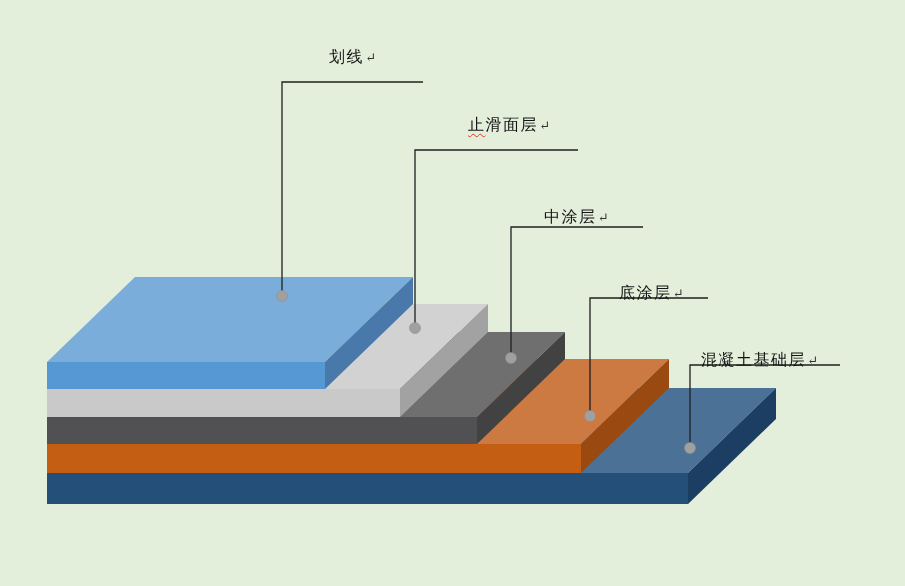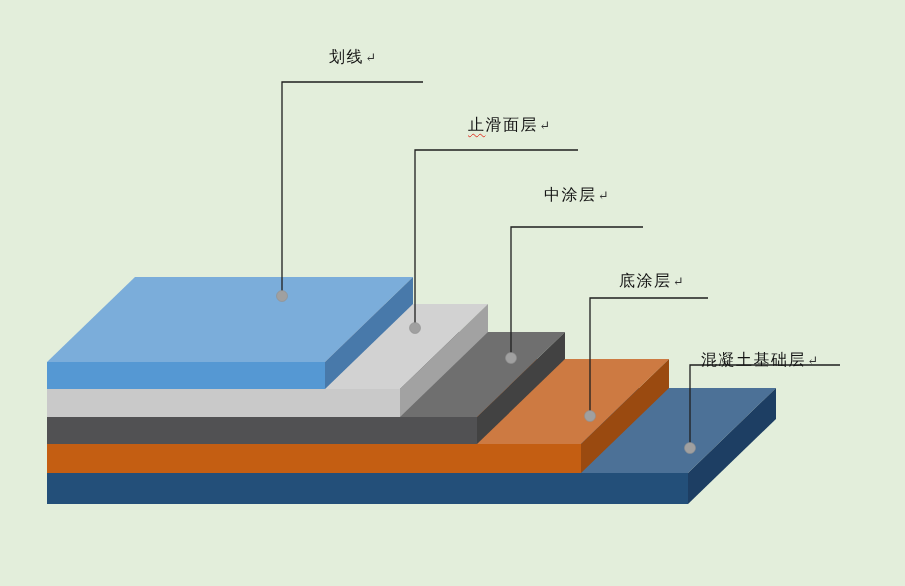--- a/index.html
+++ b/index.html
@@ -28,22 +28,22 @@
   .misspelled{
     text-decoration-line:underline;
     text-decoration-style:wavy;
     text-decoration-color:#e03a2b;
     text-decoration-thickness:1px;
     text-underline-offset:3px;
     text-decoration-skip-ink:none;
   }
   .lbl-marking{left:329px;top:48px;}
   .lbl-antislip{left:452px;top:116px;margin-left:16px;}
-  .lbl-midcoat{left:544px;top:186px;}
-  .lbl-primer{left:619px;top:272px;}
+  .lbl-midcoat{left:544px;top:208px;}
+  .lbl-primer{left:619px;top:284px;}
   .lbl-concrete{left:701px;top:333px;margin-top:18px;}
 </style>
 </head>
 <body>
 
 <div class="canvas" style="background-color: rgb(227, 238, 219);">
 
   <svg width="905" height="586" viewBox="0 0 905 586">
 
     <polygon points="47,473 688,473 776,388 135,388" fill="#4c7197"></polygon>

